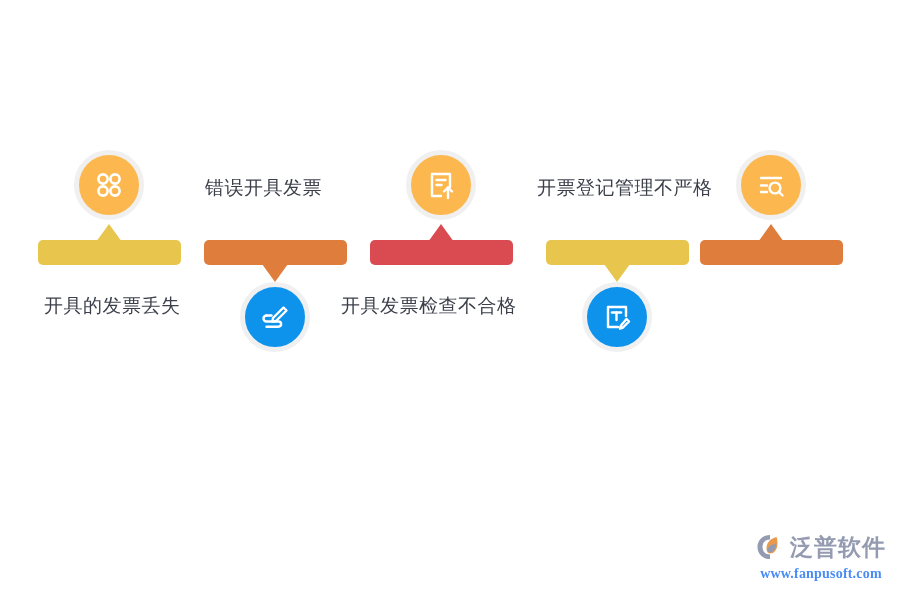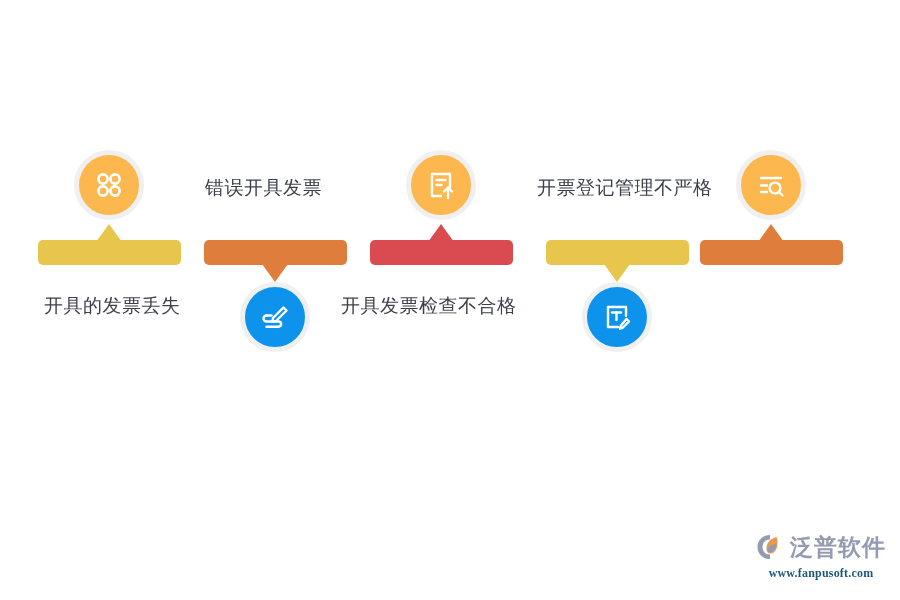--- a/index.html
+++ b/index.html
@@ -119,23 +119,23 @@
   #watermark .wm-name {
     font-family: "DejaVu Sans", sans-serif;
     font-size: 23px;
     font-weight: bold;
     color: #8b93ab;
     line-height: 1;
     letter-spacing: 1px;
   }
   #watermark .wm-url {
     font-family: "Liberation Serif", serif;
-    font-size: 12px;
+    font-size: 14px;
     font-weight: bold;
-    color: #0c4a6e;
+    color: #3b82f6;
     text-align: center;
     line-height: 1;
     margin-top: 3px;
     letter-spacing: 0.2px;
   }
 </style>
 </head>
 <body>
 
 <div id="infographic">

